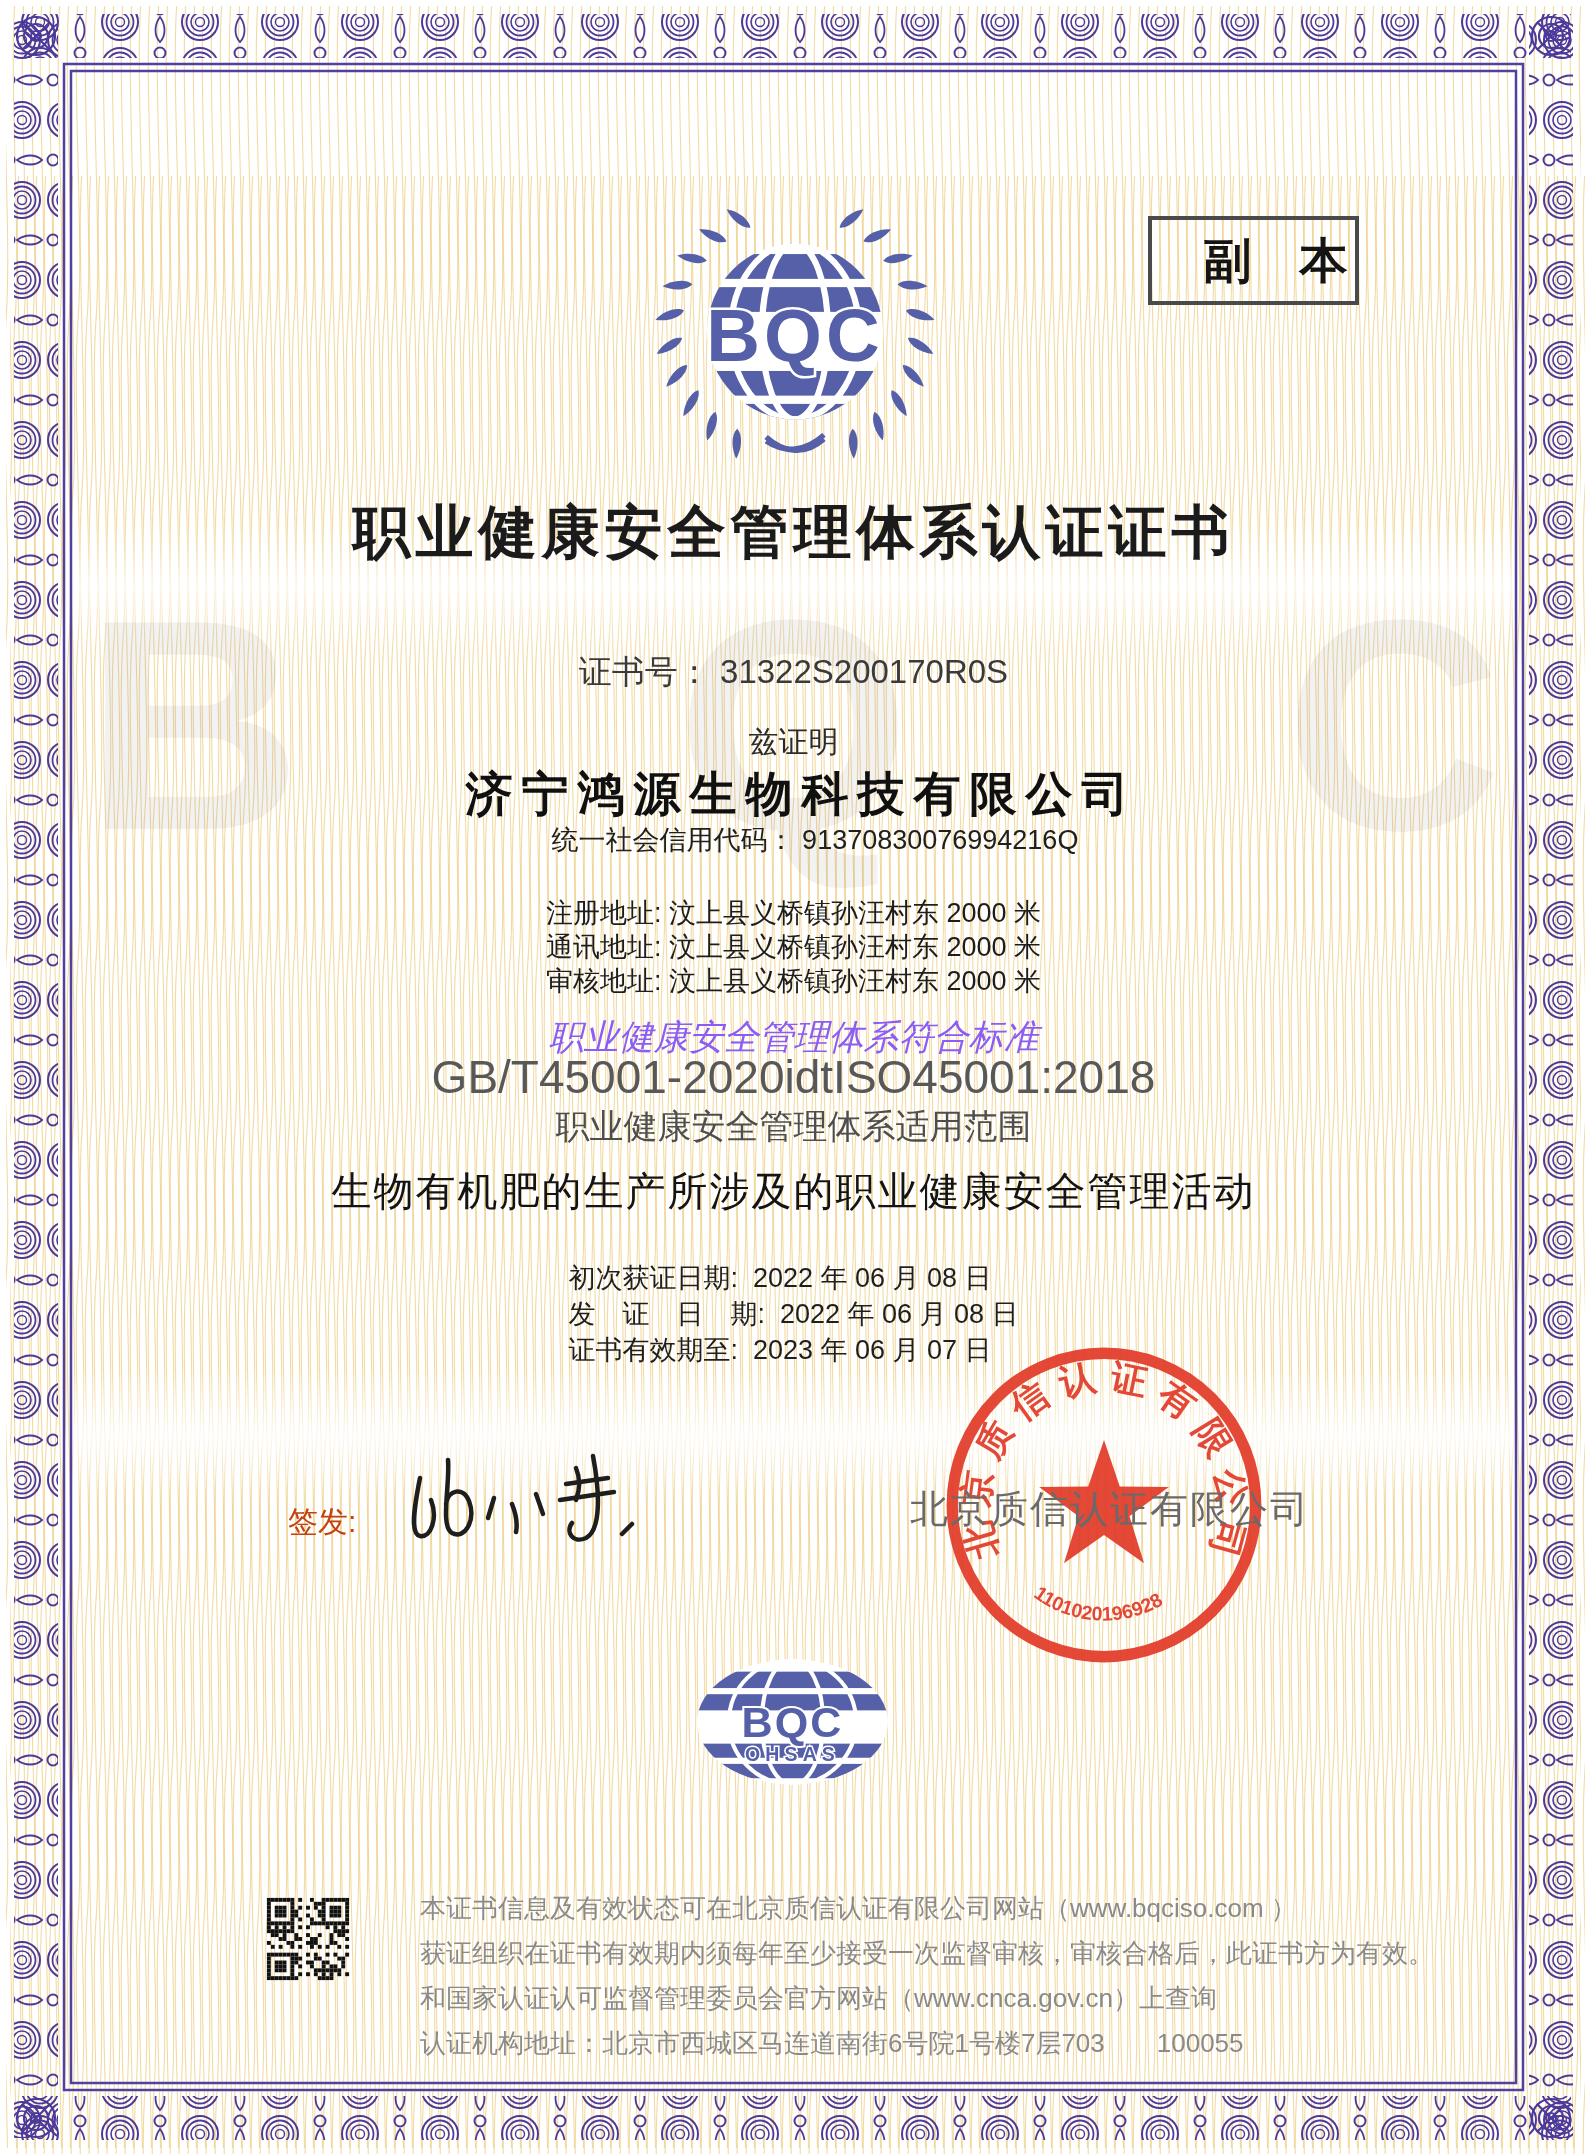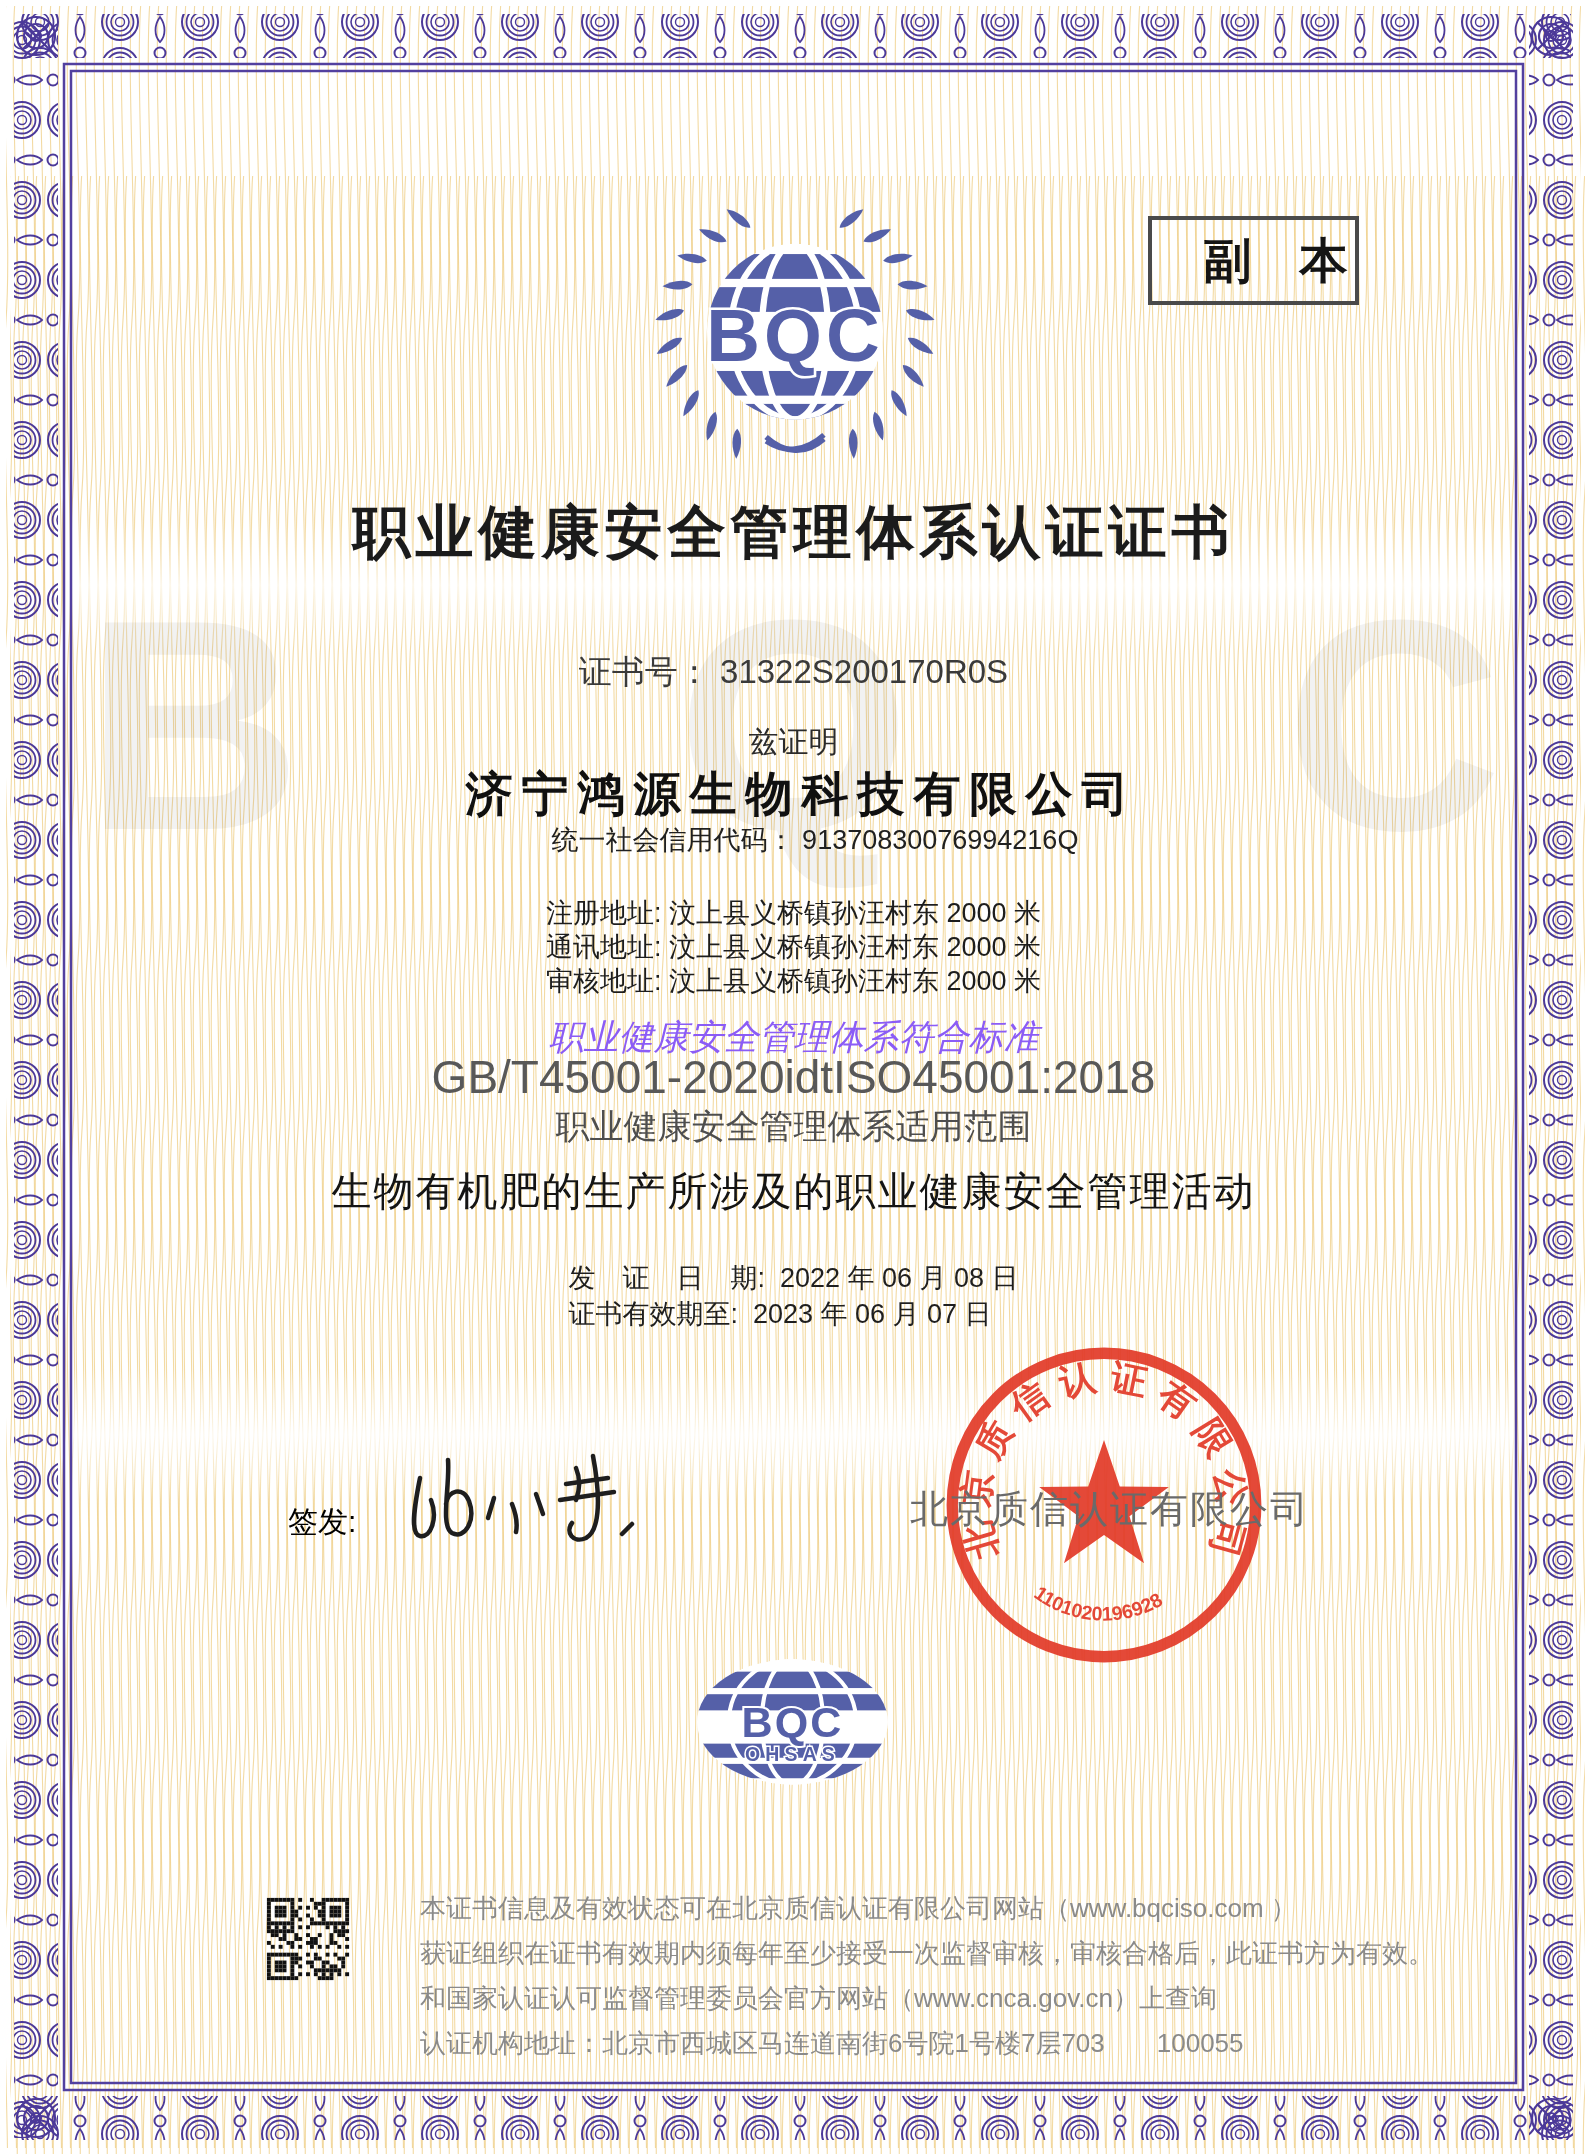--- a/index.html
+++ b/index.html
@@ -30,21 +30,21 @@
   #creditCode{top:822px;font-size:27px;color:#202020;padding-left:43px;}
   #addresses{top:896px;font-size:27px;line-height:34px;color:#1d1d1d;}
   #addresses div{white-space:pre;}
   #stdIntro{top:1014px;font-size:35px;color:#8b5cf6;font-style:italic;}
   #stdCode{top:1050px;font-size:46px;color:#585858;font-weight:400;}
   #scopeIntro{top:1104px;font-size:34px;color:#4e4e4e;}
   #scope{top:1164px;font-size:40px;font-weight:500;color:#141414;letter-spacing:2px;}
   #dates{top:1260px;font-size:27px;line-height:36px;color:#1f1f1f;}
   #dates .dl{display:block;text-align:left;white-space:pre;}
   #dates .wrap{display:inline-block;text-align:left;}
-  #signLabel{left:288px;top:1502px;font-size:30px;color:#000000;}
+  #signLabel{left:288px;top:1502px;font-size:30px;color:#c2410c;}
   #signatureSvg{left:390px;top:1438px;}
   #stampSvg{left:944px;top:1345px;}
   #issuerName{left:880px;top:1484px;width:460px;text-align:center;font-size:38px;
     letter-spacing:2px;color:#6a6a6a;z-index:4;}
   #logoTop{left:640px;top:205px;}
   #logoBottom{left:690px;top:1652px;}
   #qr{left:263px;top:1894px;}
   #footer{left:420px;top:1886px;width:1080px;font-size:26px;line-height:45px;color:#8a8a8a;}
   #footer div{white-space:pre;}
 </style>
@@ -237,20 +237,21 @@
   <div>审核地址: 汶上县义桥镇孙汪村东 2000 米</div>
 </div>
 
 <div id="stdIntro" class="abs content centerline">职业健康安全管理体系符合标准</div>
 <div id="stdCode" class="abs content centerline">GB/T45001-2020idtISO45001:2018</div>
 <div id="scopeIntro" class="abs content centerline">职业健康安全管理体系适用范围</div>
 <div id="scope" class="abs content centerline">生物有机肥的生产所涉及的职业健康安全管理活动</div>
 
 <div id="dates" class="abs content centerline">
   <span class="wrap">
+    <span class="dl">初次获证日期:  2022 年 06 月 08 日</span>
     <span class="dl">发　证　日　期:  2022 年 06 月 08 日</span>
     <span class="dl">证书有效期至:  2023 年 06 月 07 日</span>
   </span>
 </div>
 
 <div id="signLabel" class="abs content">签发:</div>
 <svg id="signatureSvg" class="abs content" width="300" height="135" viewBox="0 0 300 135">
   <g fill="none" stroke="#1e1e1e" stroke-width="4.5" stroke-linecap="round">
     <path d="M30,40 C24,70 20,96 30,98 C41,100 48,80 41,62"></path>
     <path d="M58,22 C60,48 50,88 62,95 C75,102 86,82 79,63 C73,48 58,52 56,66"></path>

